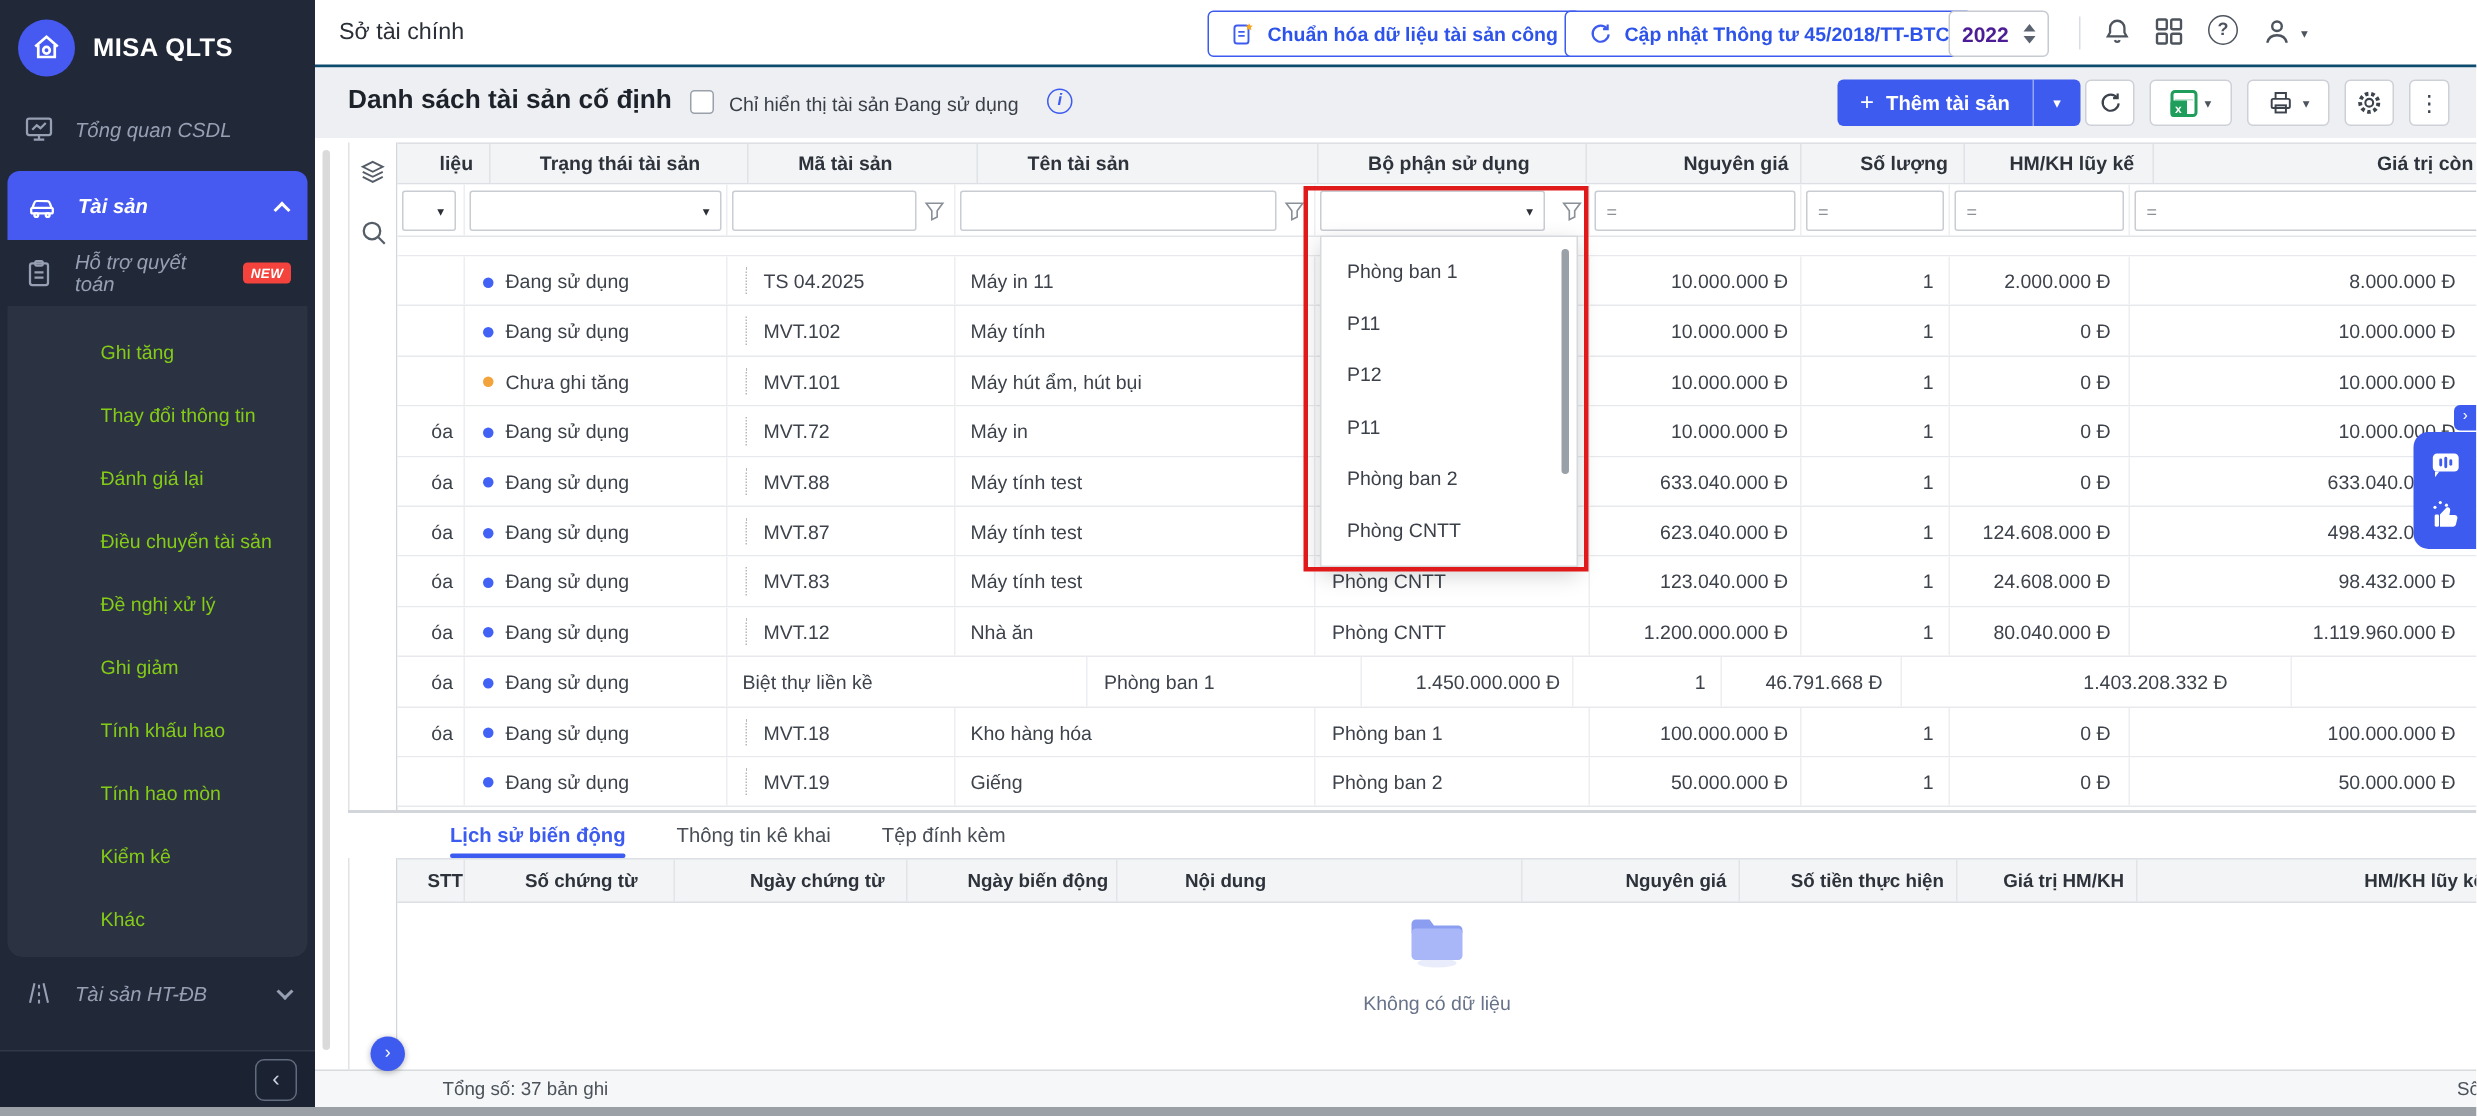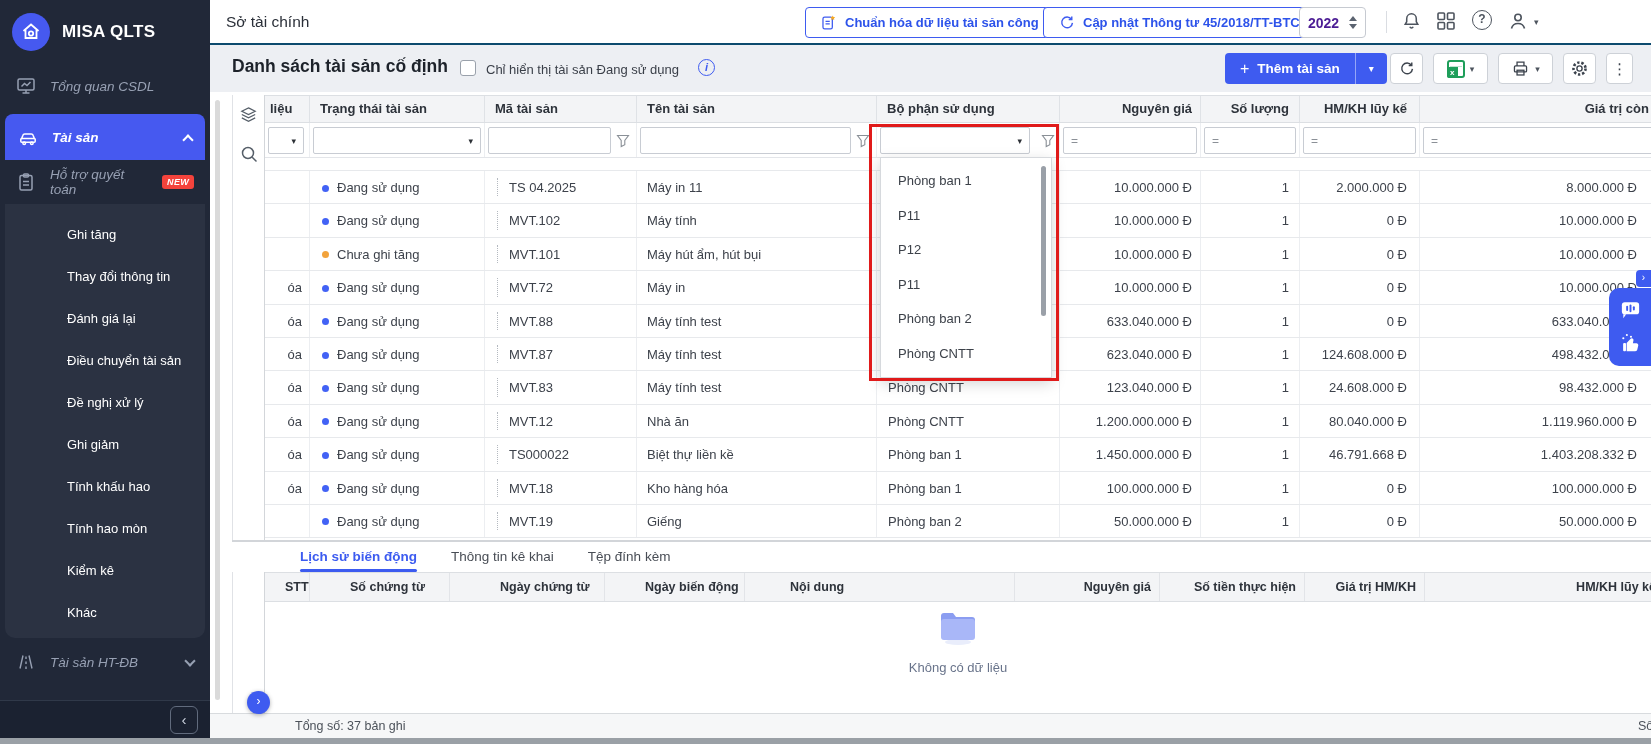--- a/index.html
+++ b/index.html
@@ -13,21 +13,21 @@
   .logo-text { color:#fff; font-size:17px; font-weight:bold; letter-spacing:.3px; }
   .side-item { height:44px; display:flex; align-items:center; gap:14px; padding:0 16px; color:#97a0b3; font-size:13.5px; cursor:pointer;font-style:italic; }
   .side-item svg { flex:none; }
   .side-item.active { background:#4659f0; color:#fff; margin:6px 5px 0 5px; border-radius:8px 8px 0 0; height:46px; font-weight:bold; padding:0 13px; }
   .badge-new { background:#f4433c; color:#fff; font-size:9px; font-weight:bold; padding:2px 5px; border-radius:3px; margin-left:auto; letter-spacing:.3px; }
   .chev { width:8px; height:8px; border-right:2px solid currentColor; border-bottom:2px solid currentColor; display:inline-block; }
   .chev.up { transform:rotate(-135deg); margin-top:5px; }
   .chev.down { transform:rotate(45deg); margin-top:-3px; }
   .ml-auto { margin-left:auto; }
   .submenu { background:#2b3242; margin:0 5px; border-radius:0 0 10px 10px; padding:10px 0 4px 0; }
-  .submenu-item { height:42px; line-height:42px; padding-left:62px; color:#ffffff; font-size:13px; cursor:pointer; white-space:nowrap; }
+  .submenu-item { height:42px; line-height:42px; padding-left:62px; color:#84cc16; font-size:13px; cursor:pointer; white-space:nowrap; }
   .sidebar-footer { position:absolute; left:0; bottom:0; width:210px; height:38px; background:#1b2231; border-top:1px solid #303949; }
   .collapse-btn { position:absolute; right:12px; top:5px; width:28px; height:28px; border:1px solid #616b7d; border-radius:6px; background:transparent; color:#cdd4df; font-size:15px; line-height:25px; text-align:center; cursor:pointer; }
 
   
   .main { position:absolute; left:210px; top:0; width:1441px; height:738px; background:#fff; overflow:hidden; }
   .topbar { position:absolute; left:0; top:0; width:1451px; height:45px; background:#fff; border-bottom:2px solid #0c4a6e; }
   .tb-title { position:absolute; left:16px; top:13px; font-size:15.5px; color:#2a2f38; }
   .btn-outline { position:absolute; top:7px; height:31px; border:1px solid #3e5bf0; border-radius:4px; background:#fff; color:#2d53ea; font-size:13px; font-weight:bold; display:flex; align-items:center; gap:8px; padding:0 14px; cursor:pointer; }
   .year-box { position:absolute; left:1089px; top:7px; width:67px; height:31px; border:1px solid #c6cad1; border-radius:4px; background:#fff; display:flex; align-items:center; padding:0 8px; cursor:pointer; }
   .year-val { font-size:14px; font-weight:bold; color:#4c1d95; }
@@ -55,21 +55,21 @@
   .kebab { font-size:15px; color:#3c434d; letter-spacing:0; }
 
   
   .scroll-gutter { position:absolute; left:5px; top:100px; width:5px; height:600px; background:#dadada; border-radius:3px; }
   .icon-strip { position:absolute; left:22px; top:95px; width:33px; height:618px; background:#fff; border-left:1px solid #e0e2e6; border-right:1px solid #d3d6da; text-align:center; }
   .strip-icon { display:inline-block; margin-top:10px; cursor:pointer; }
 
   
   .asset-table { position:absolute; left:55px; top:95px; width:1415px; }
   .at-head { display:flex; height:28px; background:#f3f4f6; border-top:1px solid #dcdfe3; border-bottom:1px solid #dcdfe3; }
-  .at-head .cell { font-size:13px; font-weight:bold; color:#2e333b; line-height:26px; border-right:1px solid #dfe2e6; white-space:nowrap; overflow:hidden; }
+  .at-head .cell { font-size:13px; font-weight:bold; color:#2e333b; line-height:26px; border-right:1px solid #dfe2e6; white-space:nowrap; overflow:hidden;margin-left:23px; }
   .at-filter { display:flex; height:35px; background:#fff; border-bottom:1px solid #e3e5e9; }
   .fcell { position:relative; border-right:1px solid #eceef1; }
   .fbox { position:absolute; top:4px; left:3px; right:3px; height:27px; background:#fff; border:1px solid #c8ccd3; border-radius:2px; }
   .fbox .sel-caret { position:absolute; right:7px; top:8px; font-size:9px; color:#2c3036; }
   .fbox.small { right:auto; width:36px; }
   .fbox.dept { right:auto; width:150px; }
   .eq-prefix { position:absolute; left:7px; top:6px; font-size:12px; color:#8b9097; }
   .funnel-pos { position:absolute; top:10px; cursor:pointer; }
   .partial-row { height:13px; border-bottom:1px solid #e7e9ec; background:#fff; }
   .at-row { display:flex; height:33.4px; border-bottom:1px solid #e7e9ec; background:#fff; cursor:pointer; }
@@ -458,21 +458,20 @@
             <div class="cell w3 name-cell">Nhà ăn</div>
             <div class="cell w4 dept-cell">Phòng CNTT</div>
             <div class="cell w5 ar">1.200.000.000 Đ</div>
             <div class="cell w6 ar">1</div>
             <div class="cell w7 ar">80.040.000 Đ</div>
             <div class="cell w8 ar">1.119.960.000 Đ</div>
           </div>
           <div class="at-row">
             <div class="cell w0 src-cell">óa</div>
             <div class="cell w1 status-cell"><span class="dot active"></span><span>Đang sử dụng</span></div>
-            <div class="cell w2 code-cell">TS000022</div>
             <div class="cell w3 name-cell">Biệt thự liền kề</div>
             <div class="cell w4 dept-cell">Phòng ban 1</div>
             <div class="cell w5 ar">1.450.000.000 Đ</div>
             <div class="cell w6 ar">1</div>
             <div class="cell w7 ar">46.791.668 Đ</div>
             <div class="cell w8 ar">1.403.208.332 Đ</div>
           </div>
           <div class="at-row">
             <div class="cell w0 src-cell">óa</div>
             <div class="cell w1 status-cell"><span class="dot active"></span><span>Đang sử dụng</span></div>

